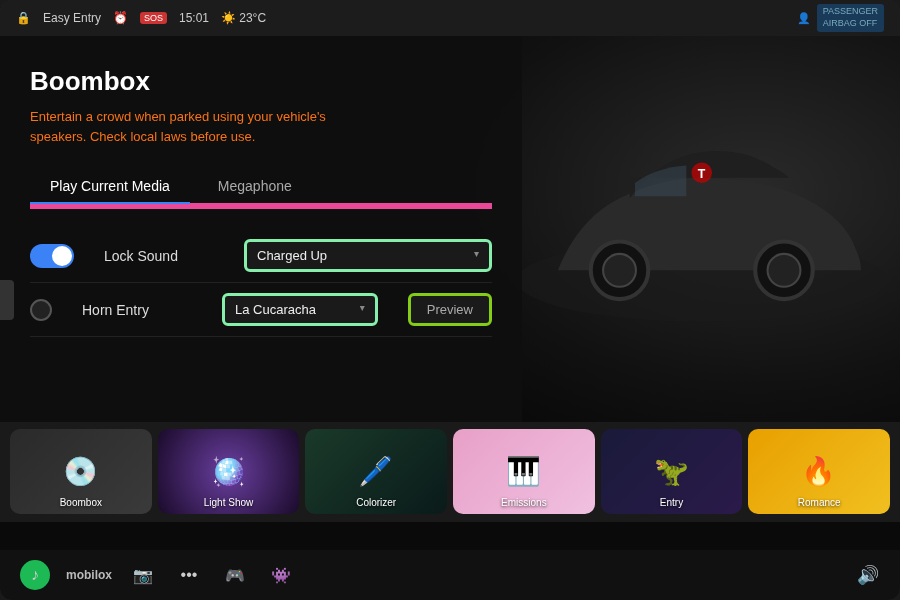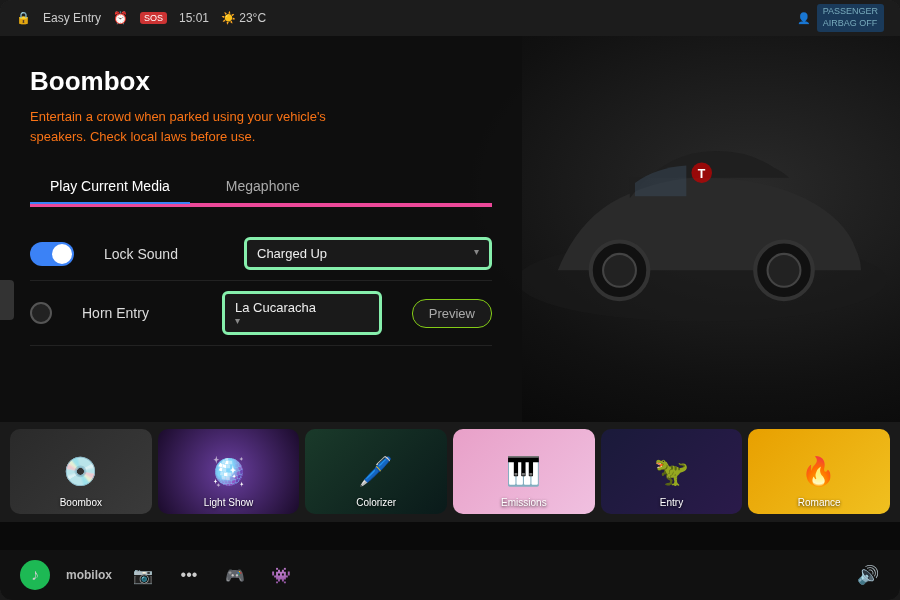--- a/index.html
+++ b/index.html
@@ -110,23 +110,23 @@
       font-size: 13px;
       color: #f97316;
       line-height: 1.5;
       margin-bottom: 24px;
       max-width: 300px;
     }
 
     
     .tabs-row {
       display: flex;
-      gap: 16px;
+      gap: 8px;
       margin-bottom: 20px;
-      border-bottom: 4px solid #ec4899;
+      border-bottom: 6px solid #ec4899;
     }
     .tab {
       padding: 8px 20px;
       font-size: 14px;
       color: #aaa;
       cursor: pointer;
       border-bottom: 2px solid transparent;
       margin-bottom: -1px;
     }
     .tab.active {
@@ -187,22 +187,22 @@
       min-width: 140px;
     }
     .dropdown-arrow {
       color: #888;
       font-size: 10px;
     }
 
     
     .preview-btn {
       background: #1a1a1a;
-      border: 1px solid #84cc16;
-      border-radius: 14px;
+      border: 3px solid #84cc16;
+      border-radius: 6px;
       padding: 6px 16px;
       color: #aaa;
       font-size: 13px;
       cursor: pointer;
       flex-shrink: 0;
     }
 
     
     .radio {
       width: 22px;
@@ -400,21 +400,21 @@
         <span class="setting-label">Lock Sound</span>
         <div class="dropdown">
           <span>Charged Up</span>
           <span class="dropdown-arrow">▾</span>
         </div>
       </div>
 
       <div class="setting-row">
         <div class="radio"></div>
         <span class="setting-label">Horn Entry</span>
-        <div class="dropdown" style="min-width:120px;flex-direction:column;">
+        <div class="dropdown" style="min-width:120px;">
           <span>La Cucaracha</span>
           <span class="dropdown-arrow">▾</span>
         </div>
         <div class="preview-btn">Preview</div>
       </div>
 
     </div>
 
     <div class="apps-bar">
       <div class="app-tile app-boombox">

